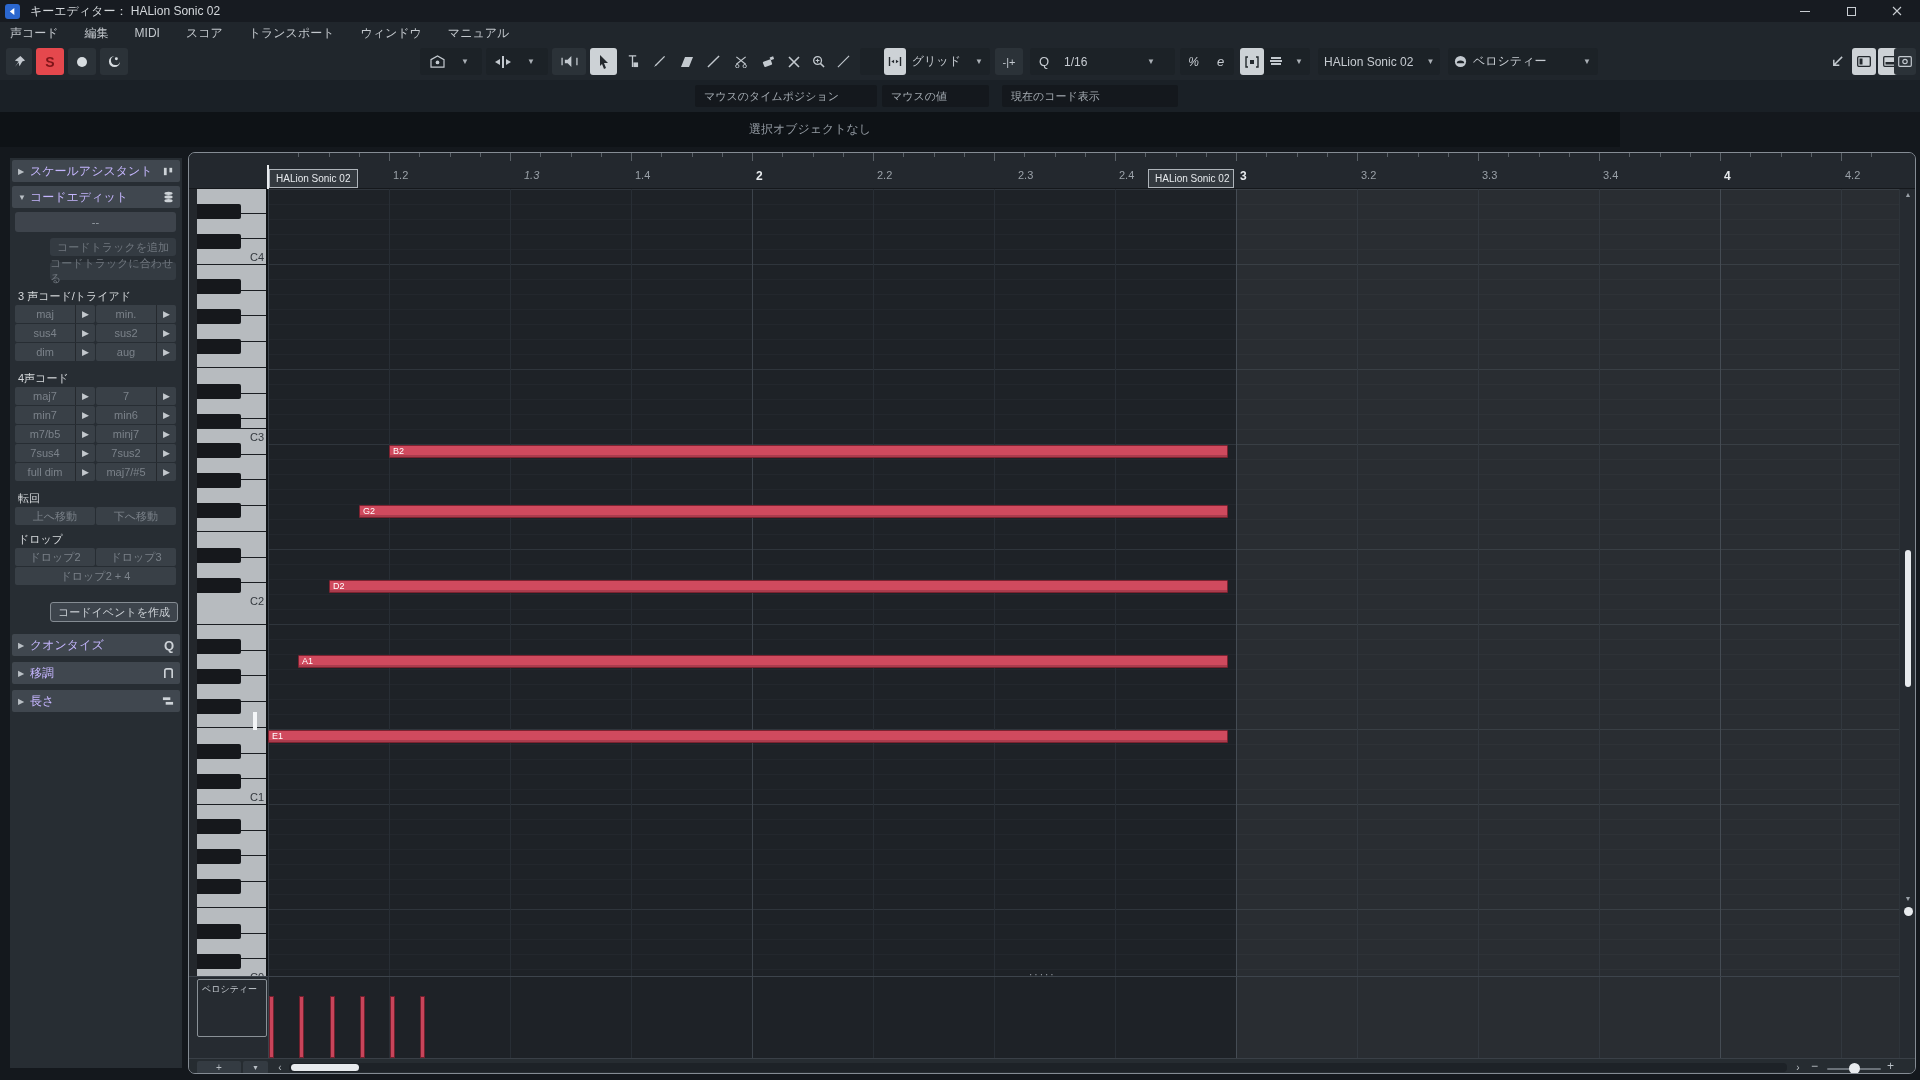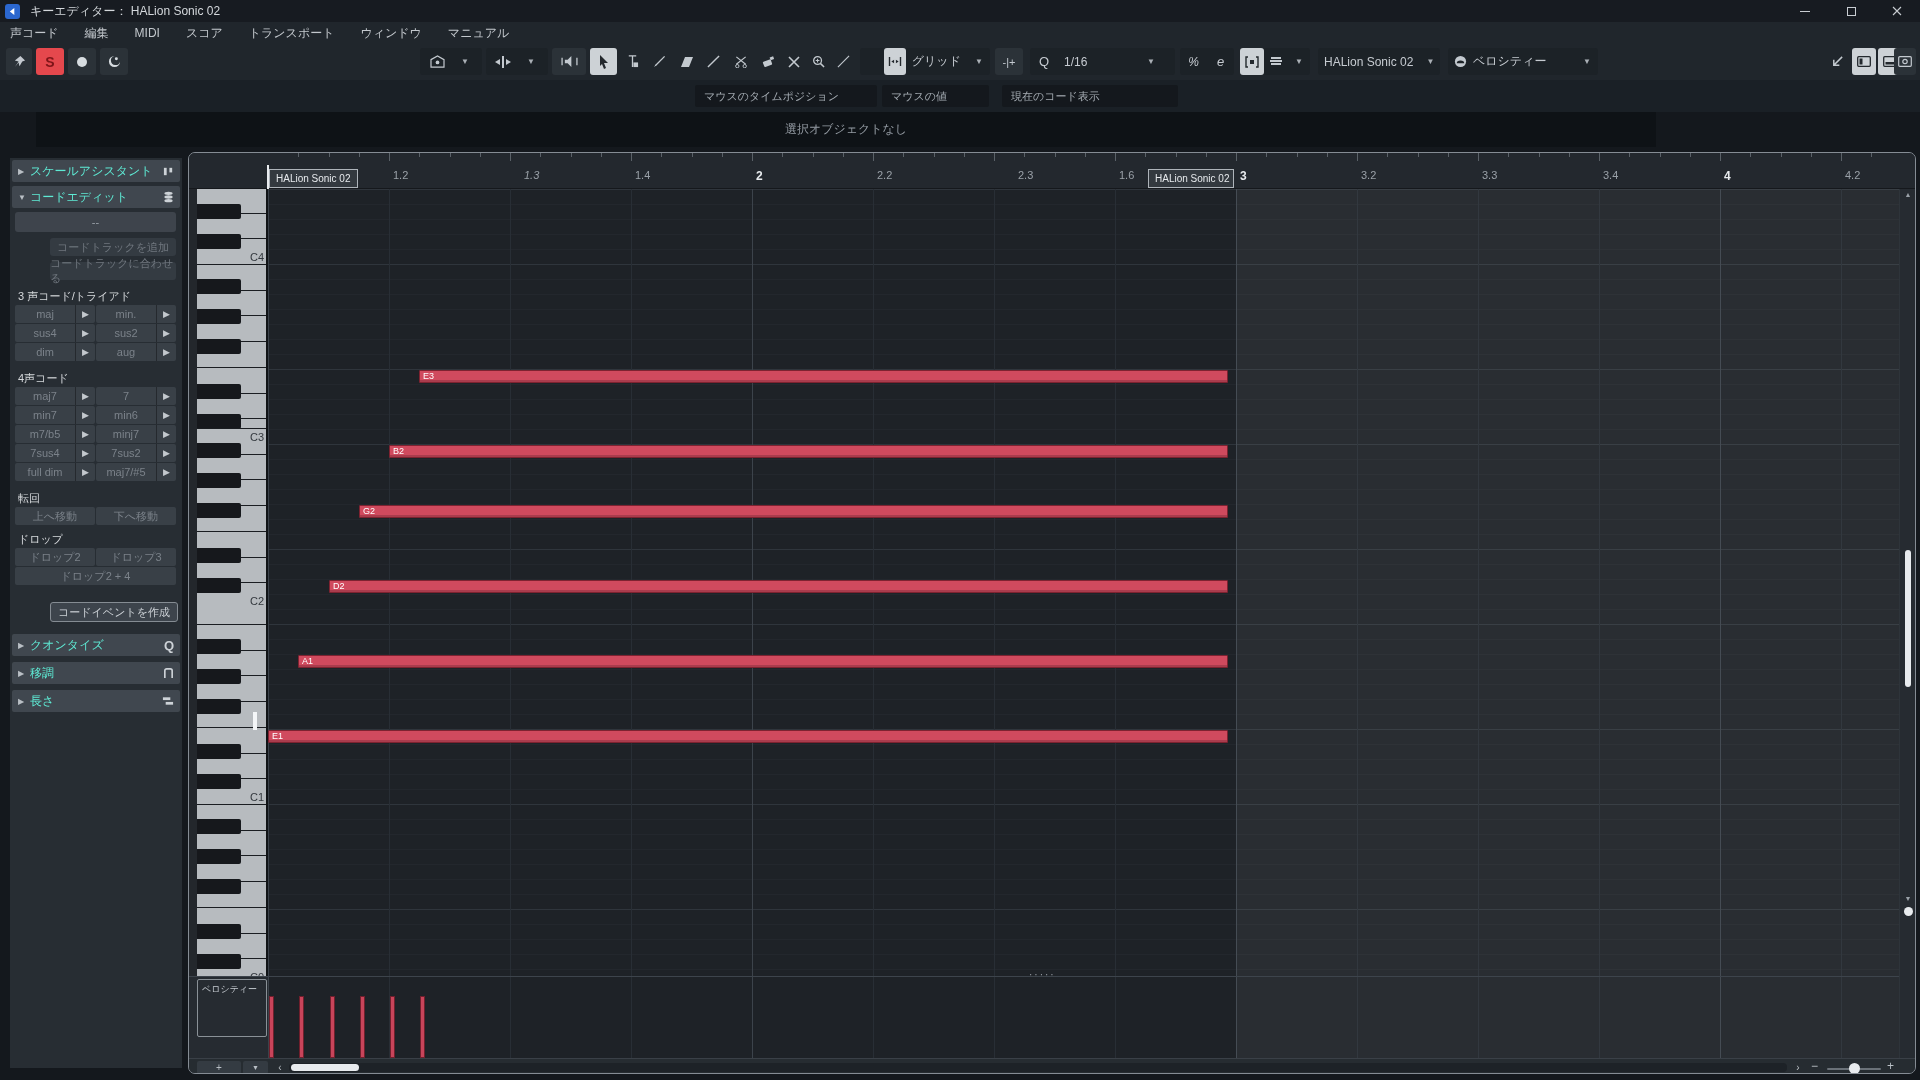--- a/index.html
+++ b/index.html
@@ -23,27 +23,27 @@
   .sel-light { background:#cdd2d6 !important; color:#23282d !important; border-radius:3px; }
   .solo { background:#e5484d !important; color:#7e1418 !important; font-weight:bold; }
   .ddtext { font-size:12px; color:#c6cbd1; padding:0 6px; white-space:nowrap; }
   .dcaret { font-size:8px; color:#aab0b6; padding:0 7px; }
   .tsmall { font-size:11px; }
   
   #infobar { position:absolute; left:0; top:80px; width:1920px; height:32px; background:#1a2026; }
   .infobox { position:absolute; top:5px; height:22px; background:#14181d; border-radius:2px; display:flex; align-items:center; justify-content:space-between; padding:0 9px; }
   .infolabel { font-size:11px; color:#a6adb4; white-space:nowrap; }
   .infoval { font-size:10px; color:#dbe0e4; white-space:nowrap;margin-top:44px; }
-  #statusline { position:absolute; left:0; top:112px; width:1620px; height:35px; background:#0e1216; display:flex; align-items:center; justify-content:center;margin-left:36px; }
+  #statusline { position:absolute; left:0; top:112px; width:1620px; height:35px; background:#0e1216; display:flex; align-items:center; justify-content:center; }
   #statusline span { font-size:12px; color:#959ca4; }
   
   #inspector { position:absolute; left:10px; top:158px; width:172px; height:910px; background:#272d33; }
   .panel-header { position:absolute; left:2px; width:168px; height:22px; background:#40474f; border-radius:2px; display:flex; align-items:center; padding:0 6px; }
   .panel-header .arr { font-size:8px; color:#b9bfc5; width:12px; }
-  .panel-header .ttl { font-size:12px; color:#5eead4; flex:1; }
+  .panel-header .ttl { font-size:12px; color:#c4b5fd; flex:1; }
   .panel-header .picon { color:#cdd2d7; font-size:11px; }
   .sec-label { position:absolute; left:8px; font-size:11px; color:#d7dadd; }
   .dim-btn { position:absolute; background:#343b42; border-radius:3px; display:flex; align-items:center; justify-content:center; font-size:11px; color:#6f767e; }
   .chord-btn { position:absolute; height:18px; background:#394047; border-radius:2px; display:flex; align-items:stretch; }
   .chord-btn .lbl { flex:1; display:flex; align-items:center; justify-content:center; font-size:11px; color:#7b828a; }
   .chord-btn .arr { width:20px; display:flex; align-items:center; justify-content:center; font-size:9px; color:#c3c8cd; border-left:1px solid rgba(0,0,0,.35); }
   .pair-btn { position:absolute; height:18px; background:#394047; border-radius:2px; display:flex; align-items:center; justify-content:center; font-size:11px; color:#7b828a; }
   #create-chord-btn { position:absolute; background:#3d444c; border:1px solid #858c93; border-radius:3px; display:flex; align-items:center; justify-content:center; font-size:11px; color:#ced3d8; }
   
   #editor { position:absolute; left:188px; top:152px; width:1728px; height:922px; border:1px solid #858c94; border-radius:7px; background:#262b31; overflow:hidden; }
@@ -511,21 +511,21 @@
       <div class="rtick" style="left: 1592px; height: 4px;"></div>
       <div class="rtick" style="left: 1622px; height: 4px;"></div>
       <div class="rtick" style="left: 1652px; height: 8px;"></div>
       <div class="rtick" style="left: 1682px; height: 4px;"></div>
       <div class="rlabel" style="left: 204px;">1.2</div>
       <div class="rlabel" style="left: 335px; font-style: italic;">1.3</div>
       <div class="rlabel" style="left: 446px;">1.4</div>
       <div class="rlabel bold" style="left: 567px;">2</div>
       <div class="rlabel" style="left: 688px;">2.2</div>
       <div class="rlabel" style="left: 809px; margin-left: 20px;">2.3</div>
-      <div class="rlabel" style="left: 930px;">1.6</div>
+      <div class="rlabel" style="left: 930px;">2.4</div>
       <div class="rlabel bold" style="left: 1051px;">3</div>
       <div class="rlabel" style="left: 1172px;">3.2</div>
       <div class="rlabel" style="left: 1293px;">3.3</div>
       <div class="rlabel" style="left: 1414px; text-align: center;">3.4</div>
       <div class="rlabel bold" style="left: 1535px;">4</div>
       <div class="rlabel" style="left: 1656px;">4.2</div>
       <div class="part-label" style="left: 80px;">HALion Sonic 02</div>
       <div class="part-label" style="left: 959px; width: 86px;">HALion Sonic 02</div>
     </div>
   <div id="playhead"></div>
@@ -566,21 +566,20 @@
         <div class="blackkey" style="top: 45px;"></div>
         <div class="blackkey" style="top: 75px;"></div>
         <div class="blackkey" style="top: 120px;"></div>
         <div class="blackkey" style="top: 150px;"></div>
         <span class="oct-label">C0</span>
       </div>
       <div id="hover-key"></div>
     </div>
   <div id="grid">
     <div class="outpart"></div>
-  <div class="note" style="left: 151px; top: 181px; width: 809px;">E3</div>
       <div class="note" style="left: 121px; top: 256px; width: 839px;">B2</div>
       <div class="note" style="left: 91px; top: 316px; width: 869px;">G2</div>
       <div class="note" style="left: 61px; top: 391px; width: 899px;">D2</div>
       <div class="note" style="left: 30px; top: 466px; width: 930px;">A1</div>
       <div class="note" style="left: 0px; top: 541px; width: 960px;">E1</div>
     </div>
   <div id="vel-left">
     <div id="vel-label-box">ベロシティー</div>
   </div>
   <div id="vel-lane">

